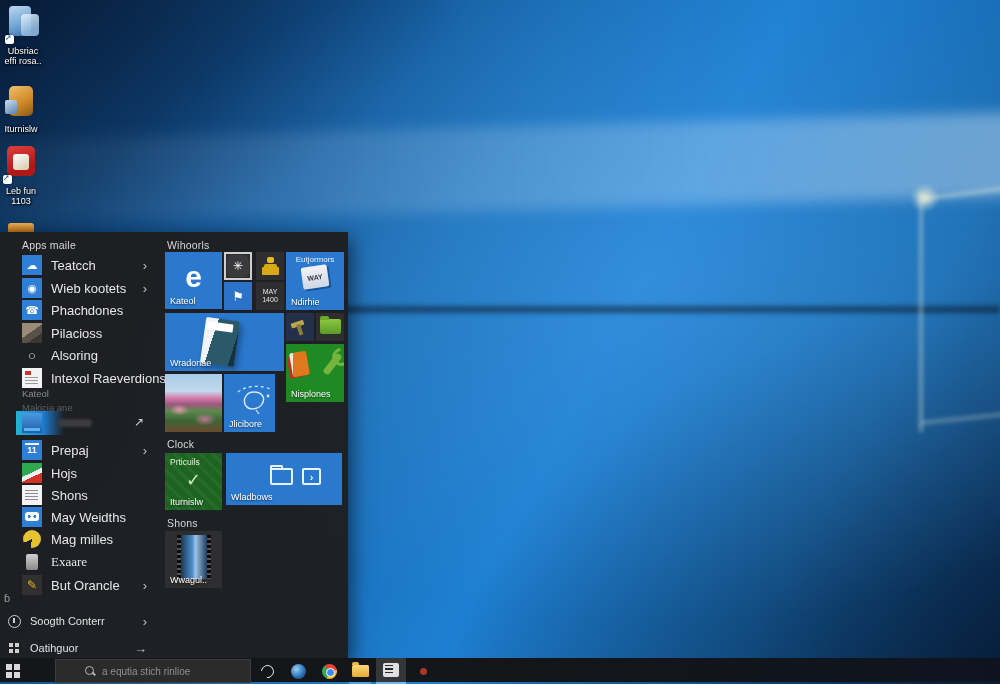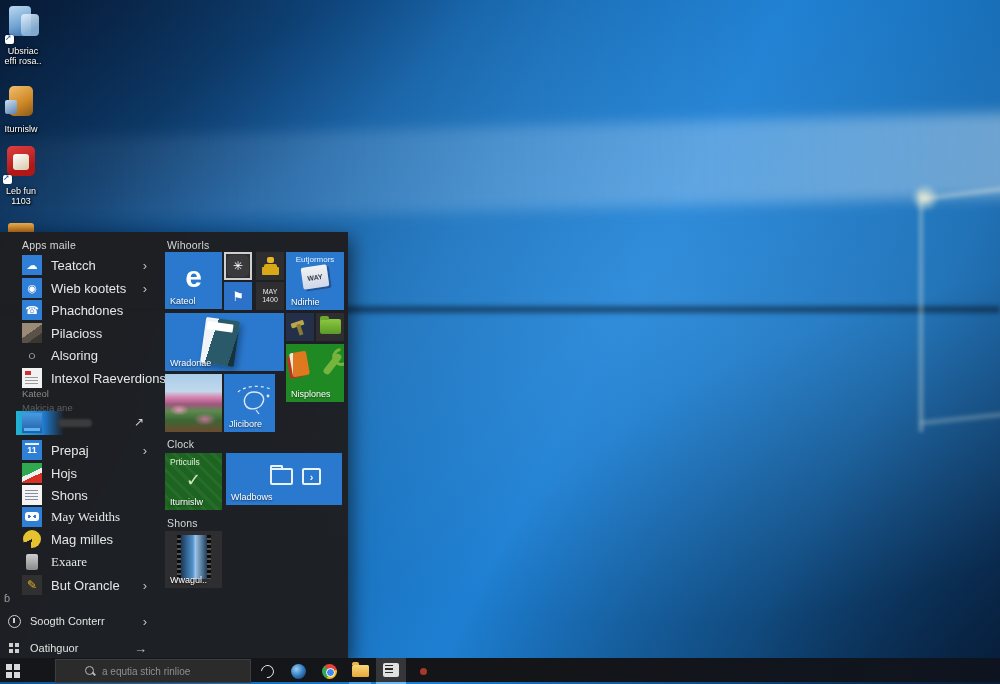--- a/index.html
+++ b/index.html
@@ -310,21 +310,21 @@
       <span class="chev">›</span>
     </div>
     <div class="row" style="top:230px;">
       <span class="ric i-maps"></span>
       <span class="rlabel">Hojs</span>
     </div>
     <div class="row" style="top:252px;">
       <span class="ric i-doc2"></span>
       <span class="rlabel">Shons</span>
     </div>
-    <div class="row" style="top:274px;font-family:Liberation Serif, serif;">
+    <div class="row" style="top:274px;">
       <span class="ric i-bubble"></span>
       <span class="rlabel">May Weidths</span>
     </div>
     <div class="row" style="top:296px;">
       <span class="ric i-pac"></span>
       <span class="rlabel">Mag milles</span>
     </div>
     <div class="row" style="top:319px;font-family:Liberation Serif, serif;">
       <span class="ric i-dev"></span>
       <span class="rlabel">Exaare</span>

